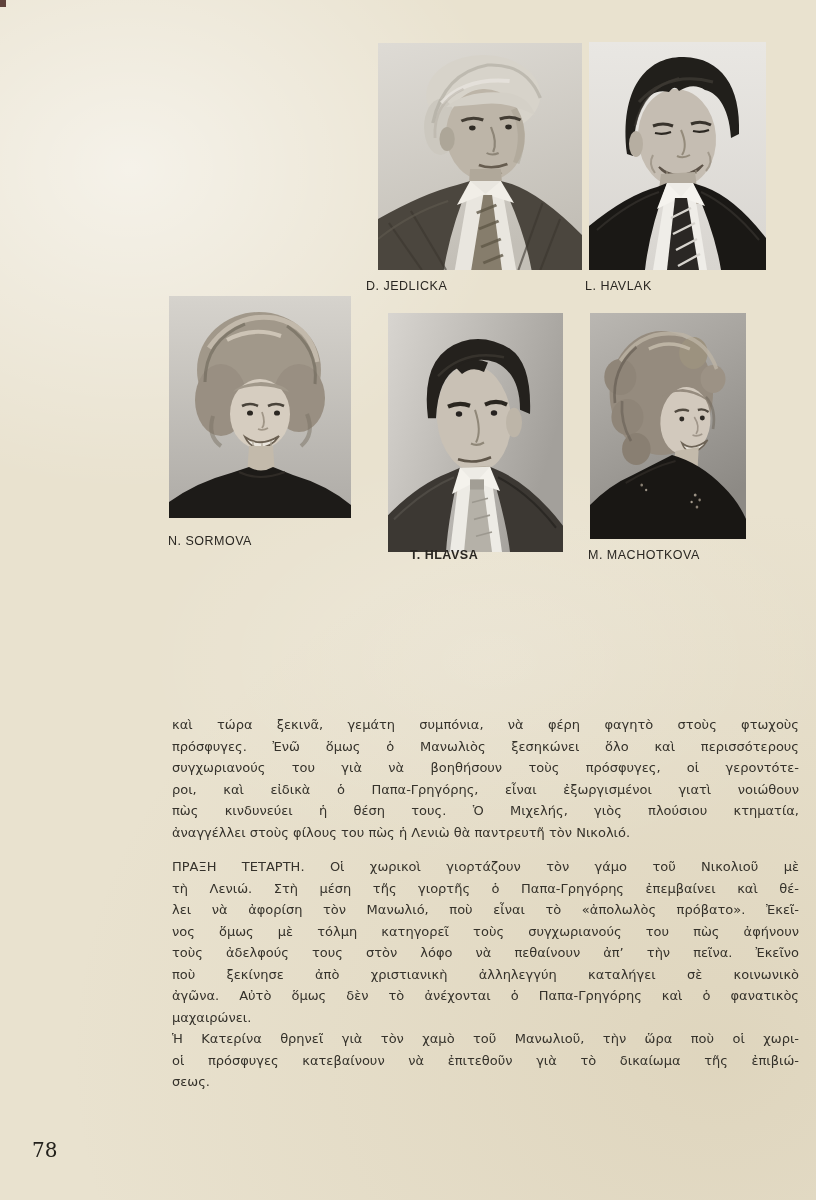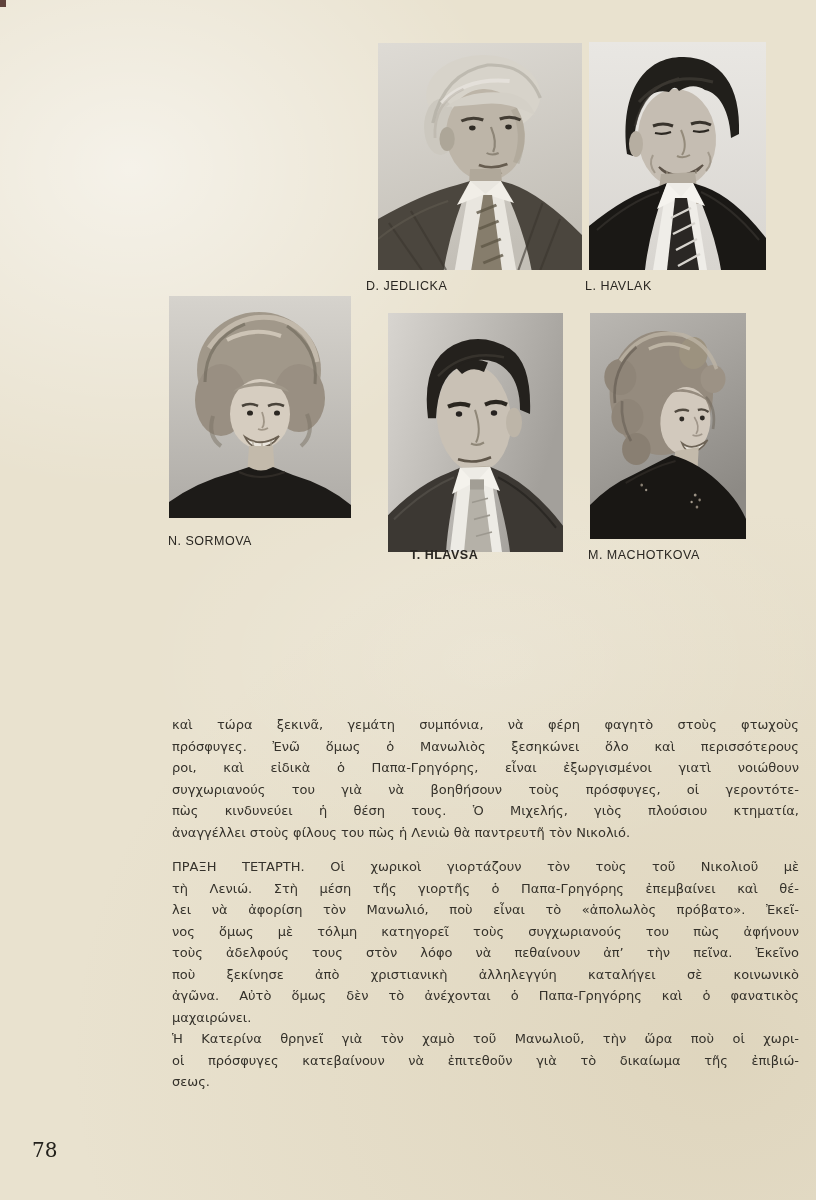--- a/index.html
+++ b/index.html
@@ -274,27 +274,27 @@
       <circle cx="58" cy="172" r="1.5" fill="#8a8174"></circle>
         <circle cx="63" cy="177" r="1.3" fill="#9a9184"></circle>
     </svg>
     <figcaption class="cap">M. MACHOTKOVA</figcaption>
   </figure>
 
   <div class="synopsis">
     <div class="para1">
       <div class="tline">καὶ τώρα ξεκινᾶ, γεμάτη  συμπόνια, νὰ  φέρη φαγητὸ στοὺς φτωχοὺς</div>
       <div class="tline">πρόσφυγες. Ἐνῶ ὅμως ὁ Μανωλιὸς ξεσηκώνει ὅλο καὶ περισσότερους</div>
+      <div class="tline">συγχωριανούς του γιὰ νὰ βοηθήσουν τοὺς πρόσφυγες, οἱ γεροντότε-</div>
       <div class="tline">ροι, καὶ εἰδικὰ ὁ Παπα-Γρηγόρης, εἶναι ἐξωργισμένοι γιατὶ νοιώθουν</div>
-      <div class="tline">συγχωριανούς του γιὰ νὰ βοηθήσουν τοὺς πρόσφυγες, οἱ γεροντότε-</div>
       <div class="tline">πὼς κινδυνεύει ἡ θέση τους. Ὁ Μιχελής, γιὸς πλούσιου κτηματία,</div>
       <div class="tline ll">ἀναγγέλλει στοὺς φίλους του πὼς ἡ Λενιὼ θὰ παντρευτῆ τὸν Νικολιό.</div>
     </div>
     <div class="para2">
-      <div class="tline">ΠΡΑΞΗ ΤΕΤΑΡΤΗ. Οἱ χωρικοὶ γιορτάζουν τὸν τοὺς τοῦ Νικολιοῦ μὲ</div>
+      <div class="tline">ΠΡΑΞΗ ΤΕΤΑΡΤΗ. Οἱ χωρικοὶ γιορτάζουν τὸν γάμο τοῦ Νικολιοῦ μὲ</div>
       <div class="tline">τὴ Λενιώ. Στὴ μέση τῆς γιορτῆς ὁ Παπα-Γρηγόρης ἐπεμβαίνει καὶ θέ-</div>
       <div class="tline">λει νὰ ἀφορίση τὸν Μανωλιό, ποὺ εἶναι τὸ «ἀπολωλὸς πρόβατο». Ἐκεῖ-</div>
       <div class="tline">νος ὅμως μὲ τόλμη κατηγορεῖ τοὺς συγχωριανούς του πὼς ἀφήνουν</div>
       <div class="tline">τοὺς ἀδελφούς τους στὸν λόφο νὰ πεθαίνουν ἀπ’ τὴν πεῖνα. Ἐκεῖνο</div>
       <div class="tline">ποὺ ξεκίνησε ἀπὸ χριστιανικὴ ἀλληλεγγύη καταλήγει σὲ κοινωνικὸ</div>
       <div class="tline">ἀγῶνα. Αὐτὸ ὅμως δὲν τὸ ἀνέχονται ὁ Παπα-Γρηγόρης καὶ ὁ φανατικὸς</div>
       <div class="tline ll">μαχαιρώνει.</div>
     </div>
     <div class="para3">
       <div class="tline">Ἡ Κατερίνα θρηνεῖ γιὰ τὸν χαμὸ τοῦ Μανωλιοῦ, τὴν ὥρα ποὺ οἱ χωρι-</div>

